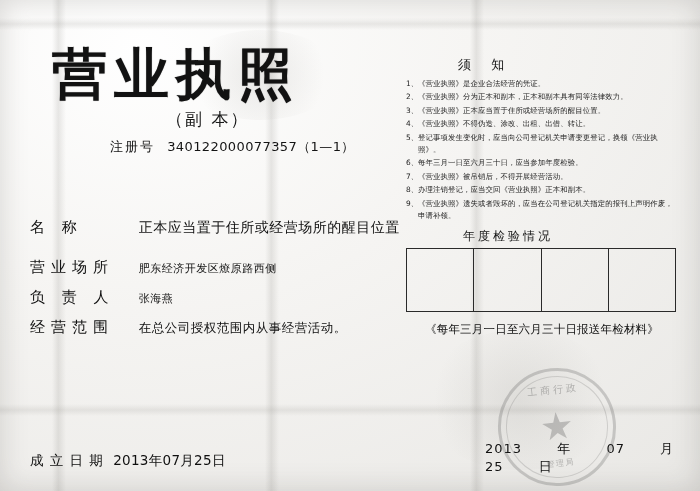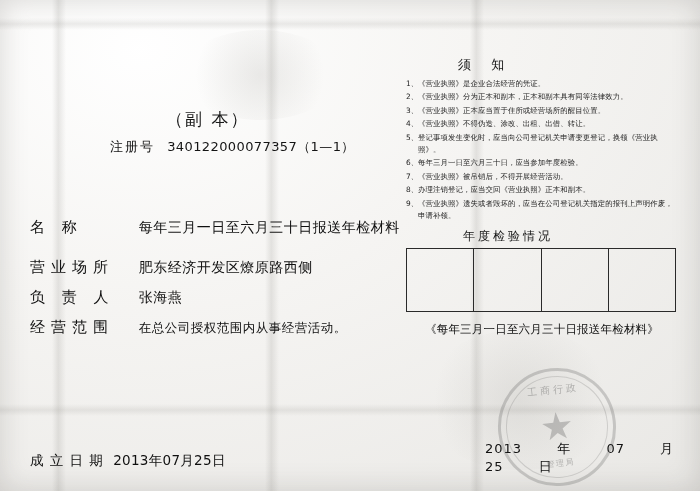--- a/index.html
+++ b/index.html
@@ -94,21 +94,21 @@
     color: #101010;
     white-space: nowrap;
   }
   .field .key {
     display: inline-block;
     width: 104px;
     letter-spacing: 6px;
     font-size: 15px;
   }
   .field .val {
-    font-size: 14px;
+    font-size: 11px;
     letter-spacing: 0.5px;
   }
   .field.f-name { top: 218px; }
   .field.f-addr { top: 258px; }
   .field.f-rep  { top: 288px; }
   .field.f-scope{ top: 318px; }
   .field.f-scope .val { font-size: 12.5px; }
   .field.f-name .val { font-size: 14px; }
 
   #founded {
@@ -256,30 +256,31 @@
   <div id="paper"></div>
   <div class="fold f1"></div>
   <div class="fold f2"></div>
   <div class="fold f3"></div>
   <div class="hfold h1"></div>
   <div class="hfold h2"></div>
 
   <div class="smudge" style="left:180px;top:30px;width:160px;height:90px;"></div>
   <div class="smudge" style="left:420px;top:330px;width:200px;height:140px;"></div>
 
+  <div id="title">营业执照</div>
   <div id="subtitle">（副 本）</div>
 
   <div id="regno-row">
     <span class="lbl">注册号</span>
     <span class="val">340122000077357（1—1）</span>
   </div>
 
   <div class="field f-name">
     <span class="key">名    称</span>
-    <span class="val">每年三月一日至六月三十日报送年检材料</span>
+    <span class="val">正本应当置于住所或经营场所的醒目位置</span>
   </div>
   <div class="field f-addr">
     <span class="key">营业场所</span>
     <span class="val">肥东经济开发区燎原路西侧</span>
   </div>
   <div class="field f-rep">
     <span class="key">负 责 人</span>
     <span class="val">张海燕</span>
   </div>
   <div class="field f-scope">

